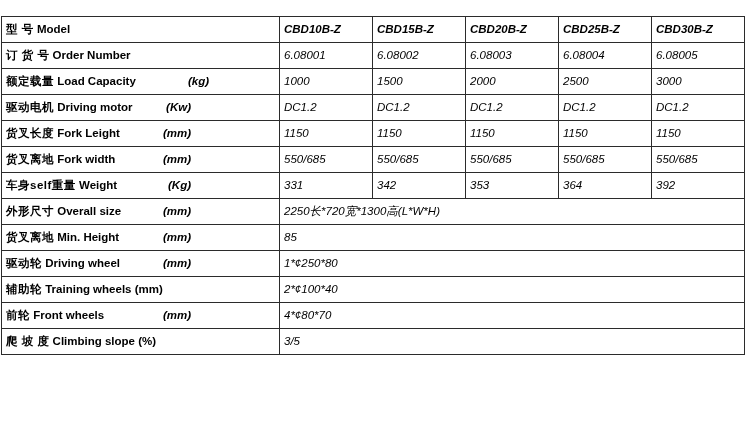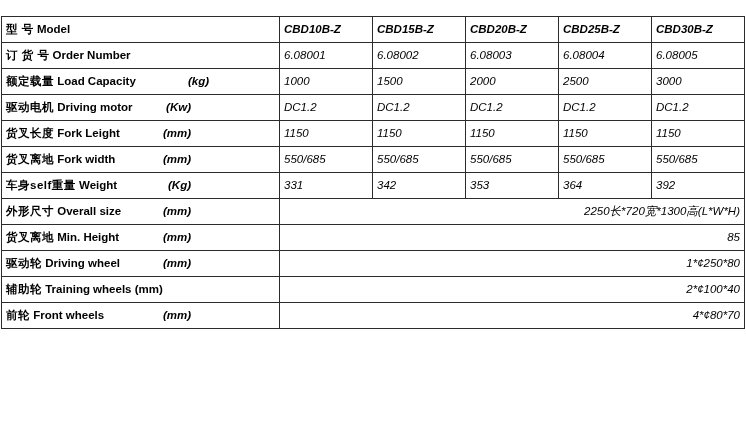--- a/index.html
+++ b/index.html
@@ -63,21 +63,21 @@
   .row-label-inner .unit-mid {
     margin-left: auto;
     padding-right: 84px;
   }
   .val {
     font-size: 11.5px;
     font-weight: normal;
     font-style: italic;
   }
   td.val-cell { padding-left: 6px; }
-  td.span-cell { padding-left: 6px; text-align: right; }
+  td.span-cell { padding-left: 6px; }
 </style>
 </head>
 <body>
 
 <div id="sheet">
   <table class="spec">
     <colgroup>
       <col class="c-label">
       <col class="c-val">
         <col class="c-val">
@@ -212,15 +212,23 @@
         </tr>
         <tr>
           <td class="lbl">
             <div class="row-label-inner">
               <span class="txt"><span class="cn">前轮</span> <span class="en">Front wheels</span></span>
               <span class="unit unit-mid">(mm)</span>
             </div>
           </td>
           <td class="span-cell val" colspan="5">4*¢80*70</td>
         </tr>
+        <tr>
+          <td class="lbl">
+            <div class="row-label-inner">
+              <span class="txt"><span class="cn">爬 坡 度</span> <span class="en">Climbing slope (%)</span></span>
+            </div>
+          </td>
+          <td class="span-cell val" colspan="5">3/5</td>
+        </tr>
       </tbody>
   </table>
 </div>
 
 </body></html>

